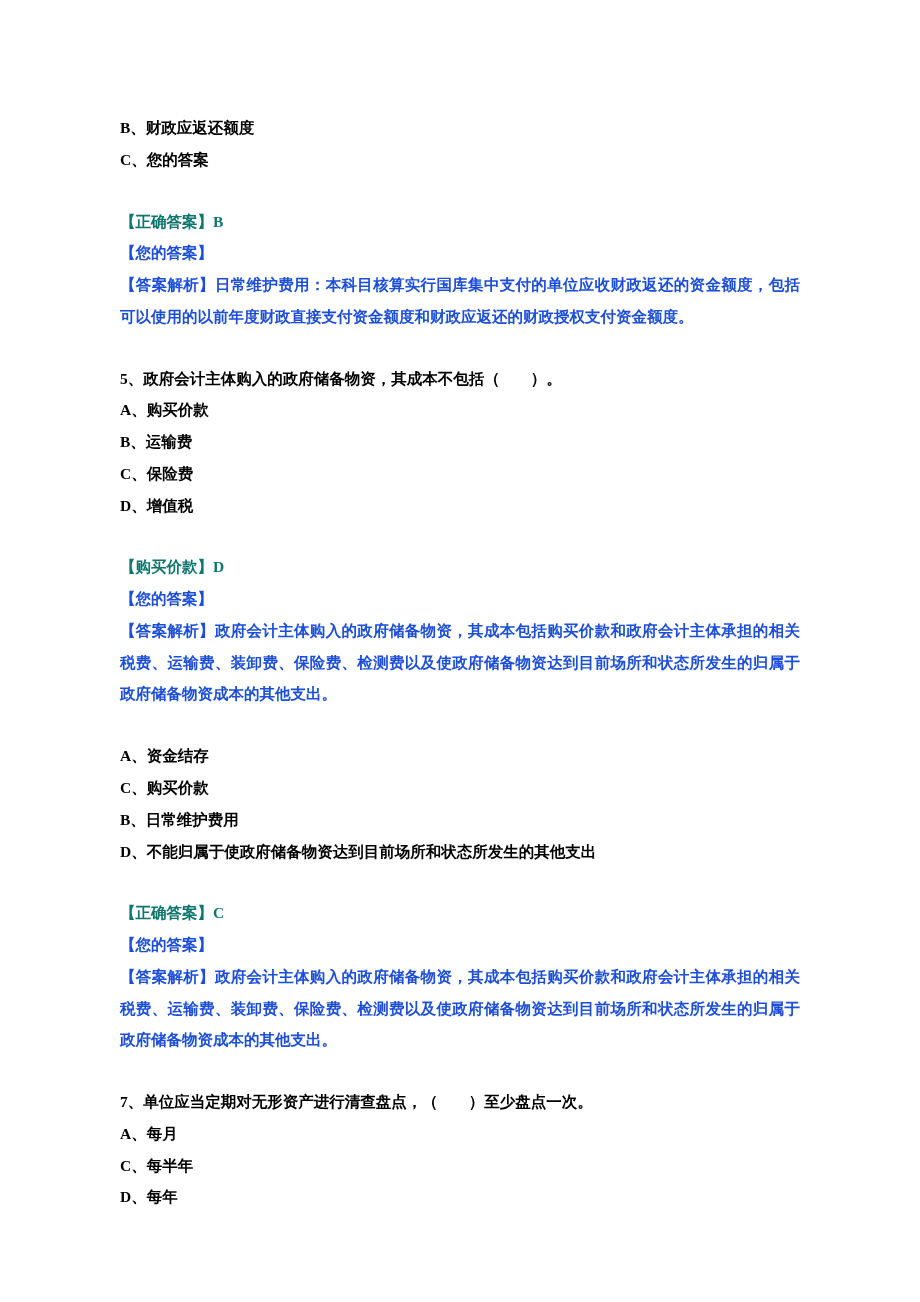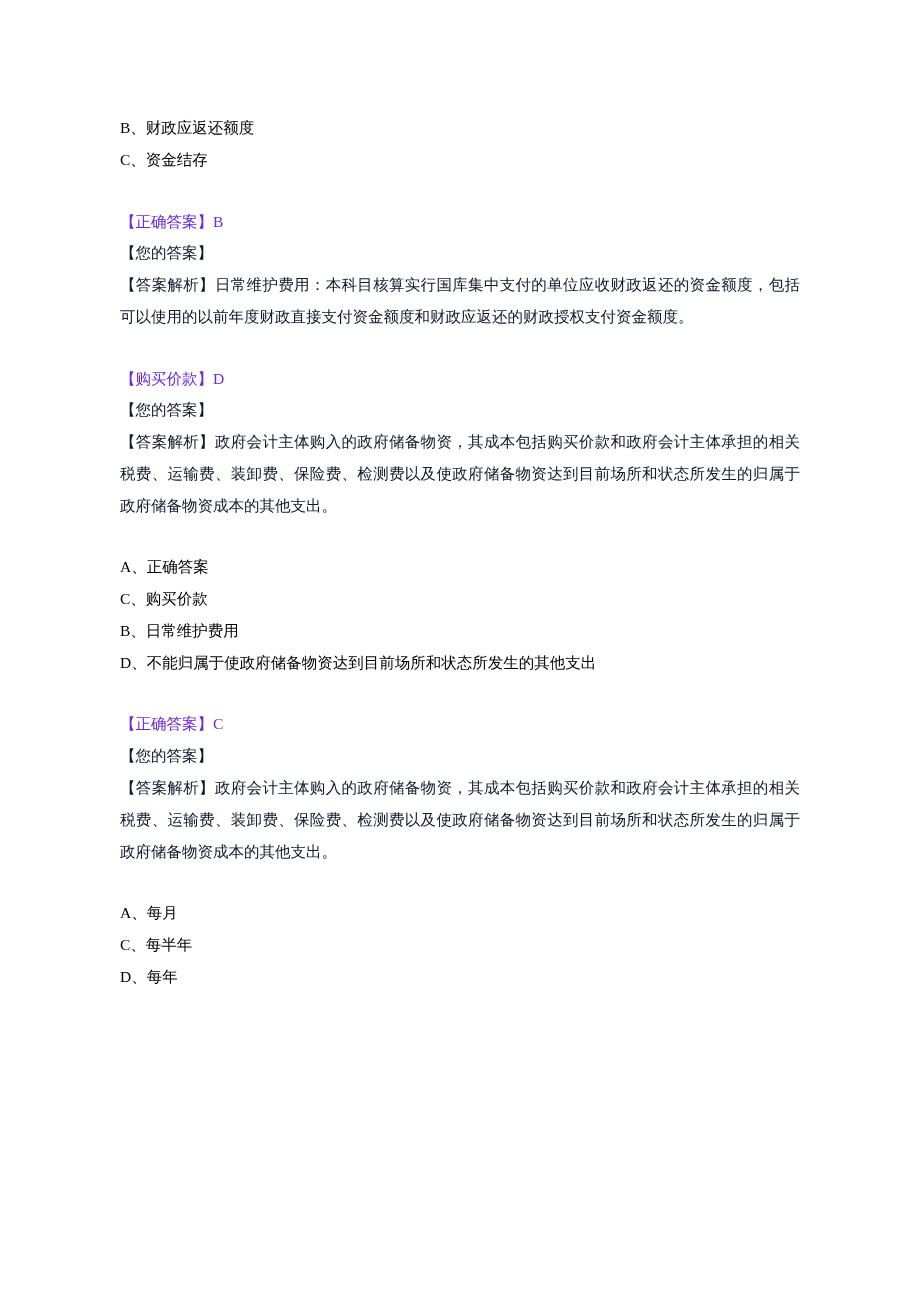--- a/index.html
+++ b/index.html
@@ -13,59 +13,68 @@
   .page {
     width: 920px;
     min-height: 1302px;
     margin: 0 auto;
     padding: 112px 120px 60px 120px;
     box-sizing: border-box;
     background: #fff;
   }
   .block {
     margin-bottom: 30px;
+    font-weight: bold;
   }
   .line {
     text-align: justify;
   }
-  .green { color: #6d28d9; }
-  .orange { color: #0f172a; }
+  .green { color: #0f766e; }
+  .orange { color: #1d4ed8; }
 </style>
 </head>
 <body>
 
 <div class="page">
 
   <div class="block">
     <div class="line">B、财政应返还额度</div>
-    <div class="line">C、资金结存</div>
+    <div class="line">C、您的答案</div>
   </div>
   <div class="block">
     <div class="line green">【正确答案】B</div>
     <div class="line orange">【您的答案】</div>
     <div class="line orange">【答案解析】日常维护费用：本科目核算实行国库集中支付的单位应收财政返还的资金额度，包括可以使用的以前年度财政直接支付资金额度和财政应返还的财政授权支付资金额度。</div>
   </div>
 
   <div class="block">
+    <div class="line">5、政府会计主体购入的政府储备物资，其成本不包括（　　）。</div>
+    <div class="line">A、购买价款</div>
+    <div class="line">B、运输费</div>
+    <div class="line">C、保险费</div>
+    <div class="line">D、增值税</div>
+  </div>
+  <div class="block">
     <div class="line green">【购买价款】D</div>
     <div class="line orange">【您的答案】</div>
     <div class="line orange">【答案解析】政府会计主体购入的政府储备物资，其成本包括购买价款和政府会计主体承担的相关税费、运输费、装卸费、保险费、检测费以及使政府储备物资达到目前场所和状态所发生的归属于政府储备物资成本的其他支出。</div>
   </div>
 
   <div class="block">
-    <div class="line">A、正确答案</div>
+    <div class="line">A、资金结存</div>
     <div class="line">C、购买价款</div>
     <div class="line">B、日常维护费用</div>
     <div class="line">D、不能归属于使政府储备物资达到目前场所和状态所发生的其他支出</div>
   </div>
   <div class="block">
     <div class="line green">【正确答案】C</div>
     <div class="line orange">【您的答案】</div>
     <div class="line orange">【答案解析】政府会计主体购入的政府储备物资，其成本包括购买价款和政府会计主体承担的相关税费、运输费、装卸费、保险费、检测费以及使政府储备物资达到目前场所和状态所发生的归属于政府储备物资成本的其他支出。</div>
   </div>
 
   <div class="block">
+    <div class="line">7、单位应当定期对无形资产进行清查盘点，（　　）至少盘点一次。</div>
     <div class="line">A、每月</div>
     <div class="line">C、每半年</div>
     <div class="line">D、每年</div>
   </div>
 
 </div>
 
 </body></html>

